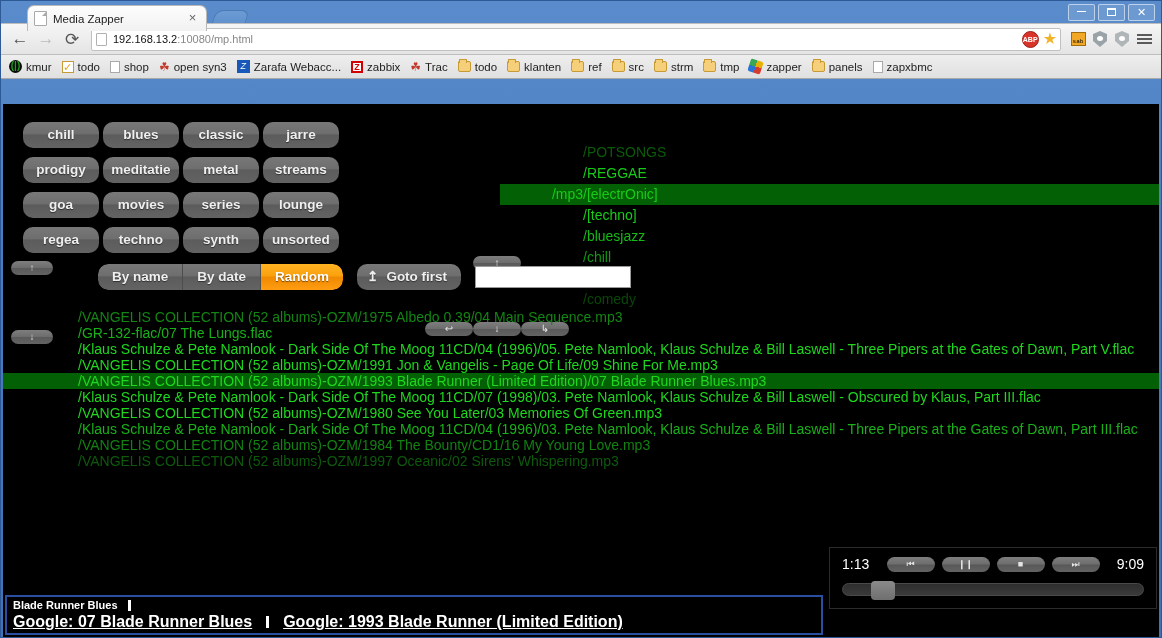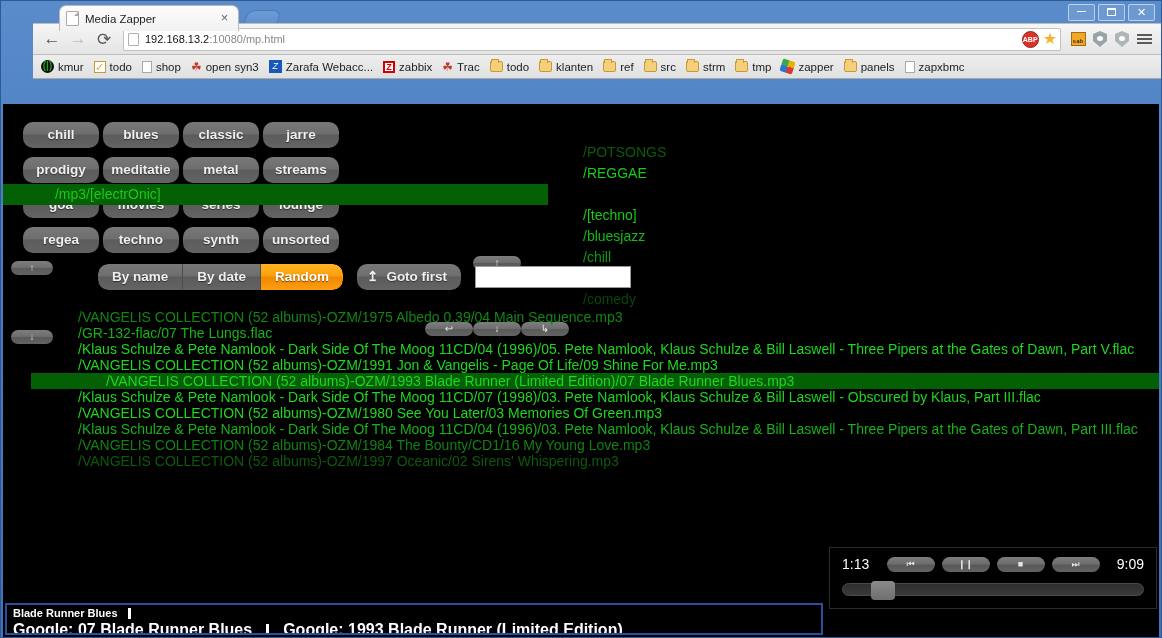--- a/index.html
+++ b/index.html
@@ -9,21 +9,20 @@
     font-family: "Liberation Sans", sans-serif;
     background: #000;
   }
 
   
   .browser {
     width: 1162px; height: 638px;
     position: relative;
     background: linear-gradient(180deg,#5a8ccc 0%, #4a7ec0 35%, #3f72b6 100%);
     border: 1px solid #2d5a96;
-    padding-left: 32px;
   }
   .titlebar {
     height: 22px; position: relative;
     padding-left: 30px;
   }
   .tab {
     position: absolute; left: 26px; top: 4px;
     width: 180px; height: 26px;
     background: linear-gradient(180deg,#fdfdfd,#f1f1f1);
     border-radius: 7px 7px 0 0;
@@ -287,21 +286,21 @@
   .seekknob {
     position:absolute; left: 28px; top: -3px;
     width: 24px; height: 19px; border-radius: 4px;
     background: linear-gradient(180deg,#8a8a8a,#6f6f6f);
     cursor: pointer;
   }
 
   
   .statusbar {
     position: absolute; left: 2px; bottom: 2px;
-    width: 818px; height: 32px;
+    width: 818px; height: 40px;
     background: #000;
     border: 2px solid #2a4fa0;
     padding: 2px 0 0 6px;
     overflow: hidden;
   }
   .sb-line1 {
     color:#fff; font-size:11px; font-weight:bold;
     font-family:"Liberation Sans", sans-serif;
     display:flex; align-items:center; gap:10px;
   }
@@ -455,21 +454,21 @@
     <div class="navbtn" style="left:470px; top:218px;">↓</div>
     <div class="navbtn" style="left:518px; top:218px;">↳</div>
 
     <div class="dirlist" id="dirlist">
         <div class="dir-row">
           <span class="txt" style="left:580px;color:rgb(10,92,10)"><span class="pre"></span><span>/POTSONGS</span></span>
         </div>
         <div class="dir-row">
           <span class="txt" style="left:580px;color:rgb(23,204,23)"><span class="pre"></span><span>/REGGAE</span></span>
         </div>
-        <div class="dir-row sel" style="width: 545px;">
+        <div class="dir-row sel" style="margin-left: 497px; width: 659px;">
           <span class="txt" style="left:83px;color:rgb(23,204,23)"><span class="pre">/mp3</span><span>/[electrOnic]</span></span>
         </div>
         <div class="dir-row">
           <span class="txt" style="left:580px;color:rgb(23,204,23)"><span class="pre"></span><span>/[techno]</span></span>
         </div>
         <div class="dir-row">
           <span class="txt" style="left:580px;color:rgb(21,184,21)"><span class="pre"></span><span>/bluesjazz</span></span>
         </div>
         <div class="dir-row">
           <span class="txt" style="left:580px;color:rgb(17,153,17)"><span class="pre"></span><span>/chill</span></span>
@@ -496,21 +495,21 @@
     </div>
 
     <div class="pl-arrow" style="top:157px;">↑</div>
     <div class="pl-arrow" style="top:226px;">↓</div>
 
     <div class="playlist" id="playlist">
         <div class="pl-row" style="color: rgb(19, 133, 19);"><span>/VANGELIS COLLECTION (52 albums)-OZM/1975 Albedo 0.39/04 Main Sequence.mp3</span></div>
         <div class="pl-row" style="color: rgb(25, 176, 25);"><span>/GR-132-flac/07 The Lungs.flac</span></div>
         <div class="pl-row" style="color: rgb(30, 215, 30);"><span>/Klaus Schulze &amp; Pete Namlook - Dark Side Of The Moog 11CD/04 (1996)/05. Pete Namlook, Klaus Schulze &amp; Bill Laswell - Three Pipers at the Gates of Dawn, Part V.flac</span></div>
         <div class="pl-row" style="color: rgb(30, 215, 30);"><span>/VANGELIS COLLECTION (52 albums)-OZM/1991 Jon &amp; Vangelis - Page Of Life/09 Shine For Me.mp3</span></div>
-        <div class="pl-row sel" style="color: rgb(30, 215, 30); margin-left: 28px;"><span>/VANGELIS COLLECTION (52 albums)-OZM/1993 Blade Runner (Limited Edition)/07 Blade Runner Blues.mp3</span></div>
+        <div class="pl-row sel" style="color: rgb(30, 215, 30);"><span>/VANGELIS COLLECTION (52 albums)-OZM/1993 Blade Runner (Limited Edition)/07 Blade Runner Blues.mp3</span></div>
         <div class="pl-row" style="color: rgb(30, 215, 30);"><span>/Klaus Schulze &amp; Pete Namlook - Dark Side Of The Moog 11CD/07 (1998)/03. Pete Namlook, Klaus Schulze &amp; Bill Laswell - Obscured by Klaus, Part III.flac</span></div>
         <div class="pl-row" style="color: rgb(30, 215, 30);"><span>/VANGELIS COLLECTION (52 albums)-OZM/1980 See You Later/03 Memories Of Green.mp3</span></div>
         <div class="pl-row" style="color: rgb(25, 176, 25);"><span>/Klaus Schulze &amp; Pete Namlook - Dark Side Of The Moog 11CD/04 (1996)/03. Pete Namlook, Klaus Schulze &amp; Bill Laswell - Three Pipers at the Gates of Dawn, Part III.flac</span></div>
         <div class="pl-row" style="color: rgb(18, 129, 18);"><span>/VANGELIS COLLECTION (52 albums)-OZM/1984 The Bounty/CD1/16 My Young Love.mp3</span></div>
         <div class="pl-row" style="color: rgb(13, 90, 13);"><span>/VANGELIS COLLECTION (52 albums)-OZM/1997 Oceanic/02 Sirens' Whispering.mp3</span></div>
       </div>
 
     <div class="player">
       <div class="player-top">
         <span class="ptime">1:13</span>

